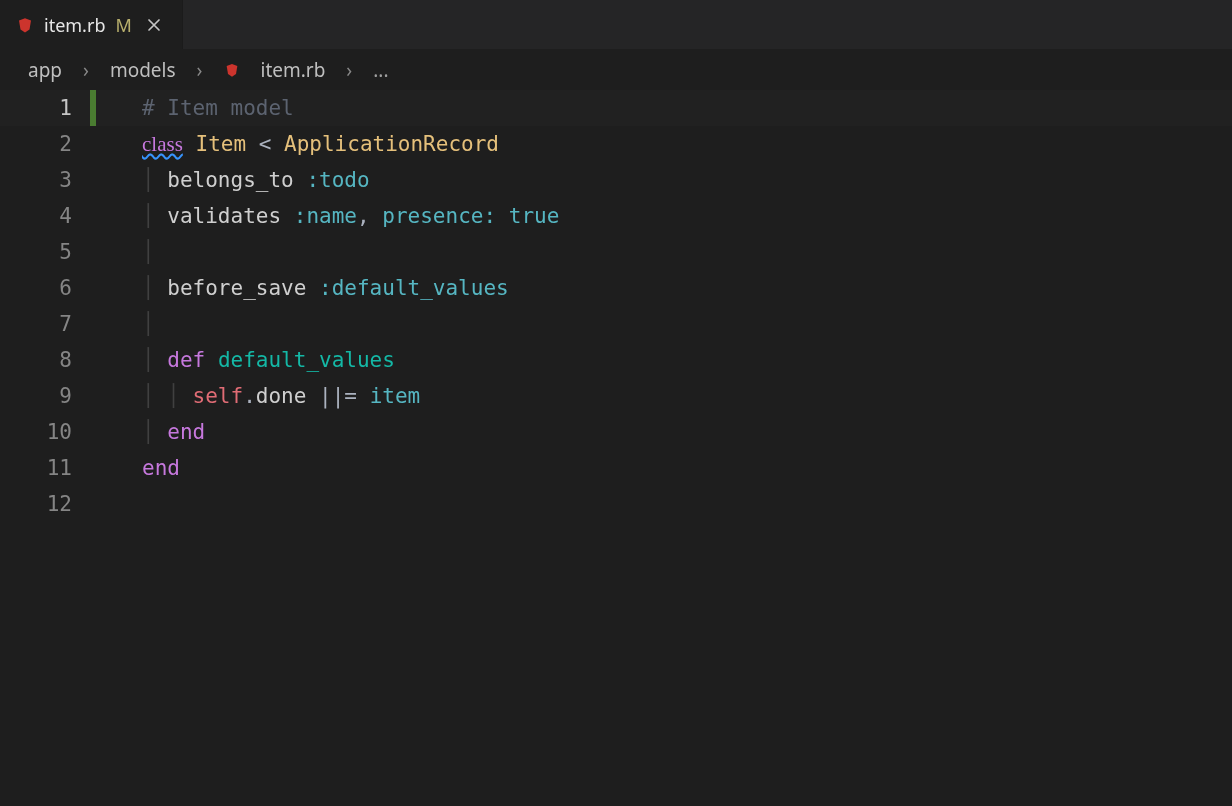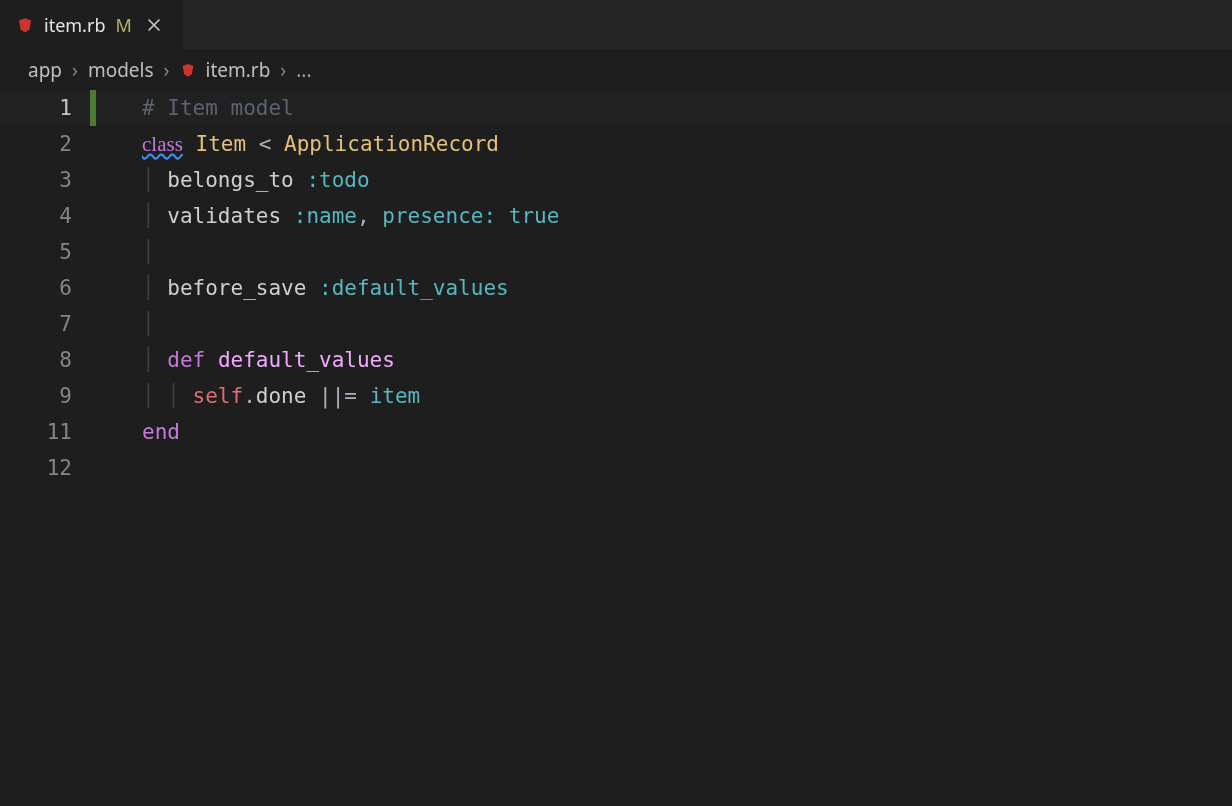--- a/index.html
+++ b/index.html
@@ -45,21 +45,21 @@
     color: #c5c5c5;
     font-size: 18px;
     padding: 0 4px;
     cursor: pointer;
   }
 
   .breadcrumb {
     height: 40px;
     display: flex;
     align-items: center;
-    gap: 8px;
+    gap: 19px;
     padding: 0 28px;
     font-size: 19px;
     color: #a0a0a0;
     background: #1e1e1e;
   }
   .crumb { color: #bfbfbf; }
   .crumb-sep { color: #888; margin: 0 2px; }
   .crumb-ellipsis { color: #a0a0a0; }
 
   .editor {
@@ -98,21 +98,21 @@
     padding-left: 46px;
     font-family: inherit;
   }
   .tok-comment { color: #5c6370; }
   .tok-kw { color: #c678dd; }
   .tok-class { color: #e5c07b; }
   .tok-op { color: #abb2bf; }
   .tok-punct { color: #abb2bf; }
   .tok-sym { color: #56b6c2; }
   .tok-plain { color: #cfcfcf; }
-  .tok-fn { color: #f0abfc; }
+  .tok-fn { color: #14b8a6; }
   .tok-bool { color: #56b6c2; }
   .tok-self { color: #e06c75; }
   .tok-named { color: #56b6c2; text-align: center; }
   .squiggle {
     text-decoration-line: underline;
     text-decoration-style: wavy;
     text-decoration-color: #3794ff;
     font-family: Liberation Serif, serif;
   }
   .line.active-hl { background: #2a2a2a40; }
@@ -202,20 +202,25 @@
     <div class="gutterbar"></div>
     <div class="code"><span class="indentguide">│ </span><span class="tok-kw">def</span><span> </span><span class="tok-fn">default_values</span></div>
   </div>
 
   <div class="line">
     <div class="gutter">9</div>
     <div class="gutterbar"></div>
     <div class="code"><span class="indentguide">│ │ </span><span class="tok-self">self</span><span class="tok-punct">.</span><span class="tok-plain">done</span><span> </span><span class="tok-op">||=</span><span> </span><span class="tok-bool">item</span></div>
   </div>
 
+  <div class="line">
+    <div class="gutter">10</div>
+    <div class="gutterbar"></div>
+    <div class="code"><span class="indentguide">│ </span><span class="tok-kw">end</span></div>
+  </div>
 
   <div class="line">
     <div class="gutter">11</div>
     <div class="gutterbar"></div>
     <div class="code"><span class="tok-kw">end</span></div>
   </div>
 
   <div class="line">
     <div class="gutter">12</div>
     <div class="gutterbar"></div>

